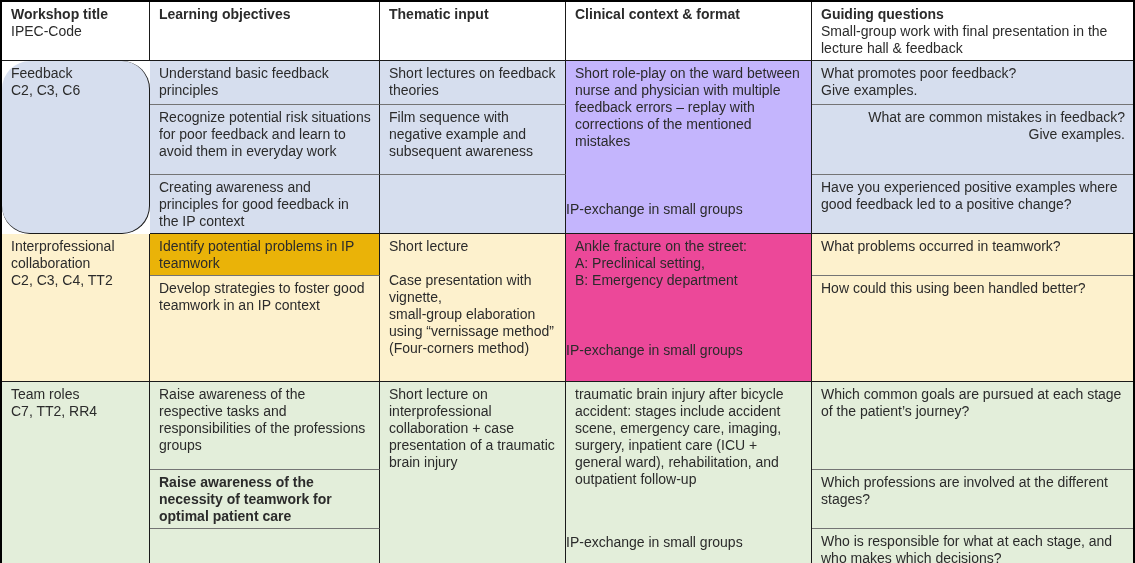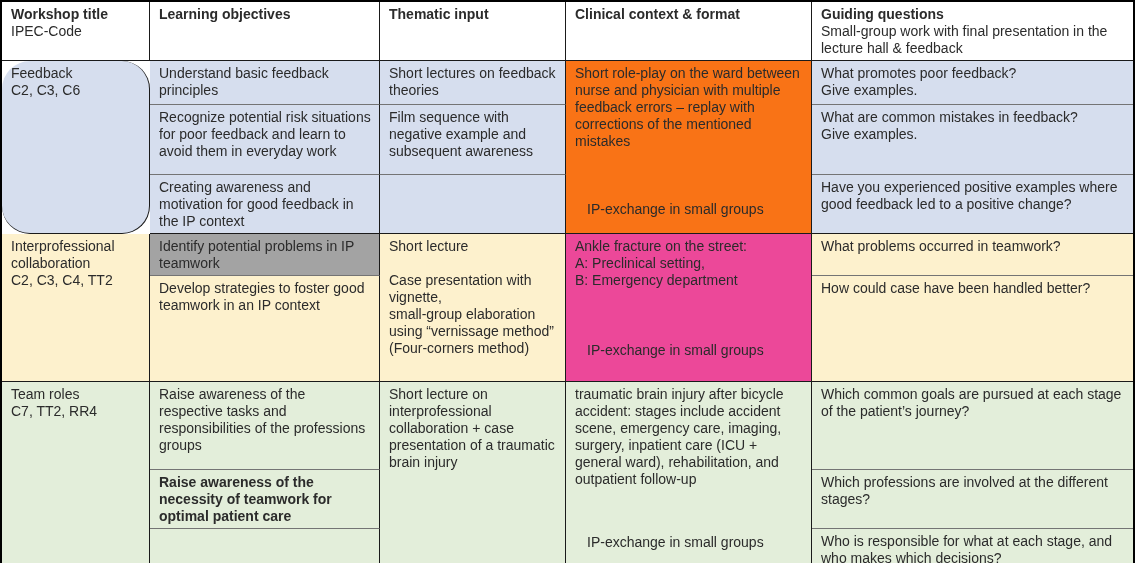--- a/index.html
+++ b/index.html
@@ -25,21 +25,21 @@
     box-sizing: border-box;
     overflow: hidden;
   }
   td:last-child, th:last-child { border-right: none; }
   .bb0 { border-bottom: none; }
   .subdiv { border-bottom-color: #747474; }
   .b { font-weight: bold; }
   .cell-text { white-space: pre-line; }
   th { background: #ffffff; margin-left: 36px; }
   td.splitcell { position: relative; }
-  .note { position: absolute; left: 21px; right: 8px; margin-top: 36px; }
+  .note { position: absolute; left: 0; right: 8px; margin-top: 36px; }
   .note-g1 { bottom: 15px; }
   .note-g2 { bottom: 22px; }
   .note-g3 { bottom: 19px; }
 </style>
 </head>
 <body>
 
 <div class="wrap">
 <table class="curriculum">
   <colgroup>
@@ -76,59 +76,59 @@
       <td rowspan="3" style="background-color: rgb(214, 222, 238); border-radius: 28px;">
         <div class="cell-text">Feedback</div>
         <div class="cell-text">C2, C3, C6</div>
       </td>
       <td class="subdiv" style="background-color: rgb(214, 222, 238);">
         <span class="cell-text">Understand basic feedback principles</span>
       </td>
       <td class="subdiv" style="background-color: rgb(214, 222, 238);">
         <span class="cell-text">Short lectures on feedback theories</span>
       </td>
-      <td rowspan="3" class="splitcell" style="background-color: #f97316;">
+      <td rowspan="3" class="splitcell" style="background-color: #c4b5fd;">
         <div class="cell-text">Short role-play on the ward between nurse and physician with multiple feedback errors – replay with corrections of the mentioned mistakes</div>
         <div class="cell-text note note-g1">IP-exchange in small groups</div>
       </td>
       <td class="subdiv" style="background-color: rgb(214, 222, 238);">
         <span class="cell-text">What promotes poor feedback?
 Give examples.</span>
       </td>
     </tr>
     <tr style="height:70px">
       <td class="subdiv" style="background-color: rgb(214, 222, 238);">
         <span class="cell-text">Recognize potential risk situations for poor feedback and learn to avoid them in everyday work</span>
       </td>
       <td class="subdiv" style="background-color: rgb(214, 222, 238);">
         <span class="cell-text">Film sequence with negative example and subsequent awareness</span>
       </td>
-      <td class="subdiv" style="background-color: rgb(214, 222, 238);">
+      <td class="subdiv" style="background-color: rgb(214, 222, 238); text-align: right;">
         <span class="cell-text">What are common mistakes in feedback?
 Give examples.</span>
       </td>
     </tr>
     <tr style="height:56px">
       <td style="background-color: rgb(214, 222, 238);">
-        <span class="cell-text">Creating awareness and motivation for good feedback in the IP context</span>
+        <span class="cell-text">Creating awareness and principles for good feedback in the IP context</span>
       </td>
       <td style="background-color: rgb(214, 222, 238);">
         <span class="cell-text"></span>
       </td>
       <td style="background-color: rgb(214, 222, 238);">
         <span class="cell-text">Have you experienced positive examples where good feedback led to a positive change?</span>
       </td>
     </tr>
 
     <tr style="height:40px">
       <td rowspan="2" style="background-color: rgb(253, 241, 205);">
         <div class="cell-text">Interprofessional collaboration</div>
         <div class="cell-text">C2, C3, C4, TT2</div>
       </td>
-      <td class="subdiv" style="background-color: #a3a3a3;">
+      <td class="subdiv" style="background-color: #eab308;">
         <span class="cell-text">Identify potential problems in IP teamwork</span>
       </td>
       <td rowspan="2" style="background-color: rgb(253, 241, 205);">
         <span class="cell-text">Short lecture
 
 Case presentation with vignette,
 small-group elaboration using “vernissage method” (Four-corners method)</span>
       </td>
       <td rowspan="2" class="splitcell" style="background-color: #ec4899;">
         <div class="cell-text">Ankle fracture on the street:
@@ -138,21 +138,21 @@
       </td>
       <td class="subdiv" style="background-color: rgb(253, 241, 205);">
         <span class="cell-text">What problems occurred in teamwork?</span>
       </td>
     </tr>
     <tr style="height:106px">
       <td style="background-color: rgb(253, 241, 205);">
         <span class="cell-text">Develop strategies to foster good teamwork in an IP context</span>
       </td>
       <td style="background-color: rgb(253, 241, 205);">
-        <span class="cell-text">How could case have been handled better?</span>
+        <span class="cell-text">How could this using been handled better?</span>
       </td>
     </tr>
 
     <tr style="height:88px">
       <td rowspan="3" class="bb0" style="background-color: rgb(227, 238, 218);">
         <div class="cell-text">Team roles</div>
         <div class="cell-text">C7, TT2, RR4</div>
       </td>
       <td class="subdiv" style="background-color: rgb(227, 238, 218);">
         <span class="cell-text">Raise awareness of the respective tasks and responsibilities of the professions groups</span>

